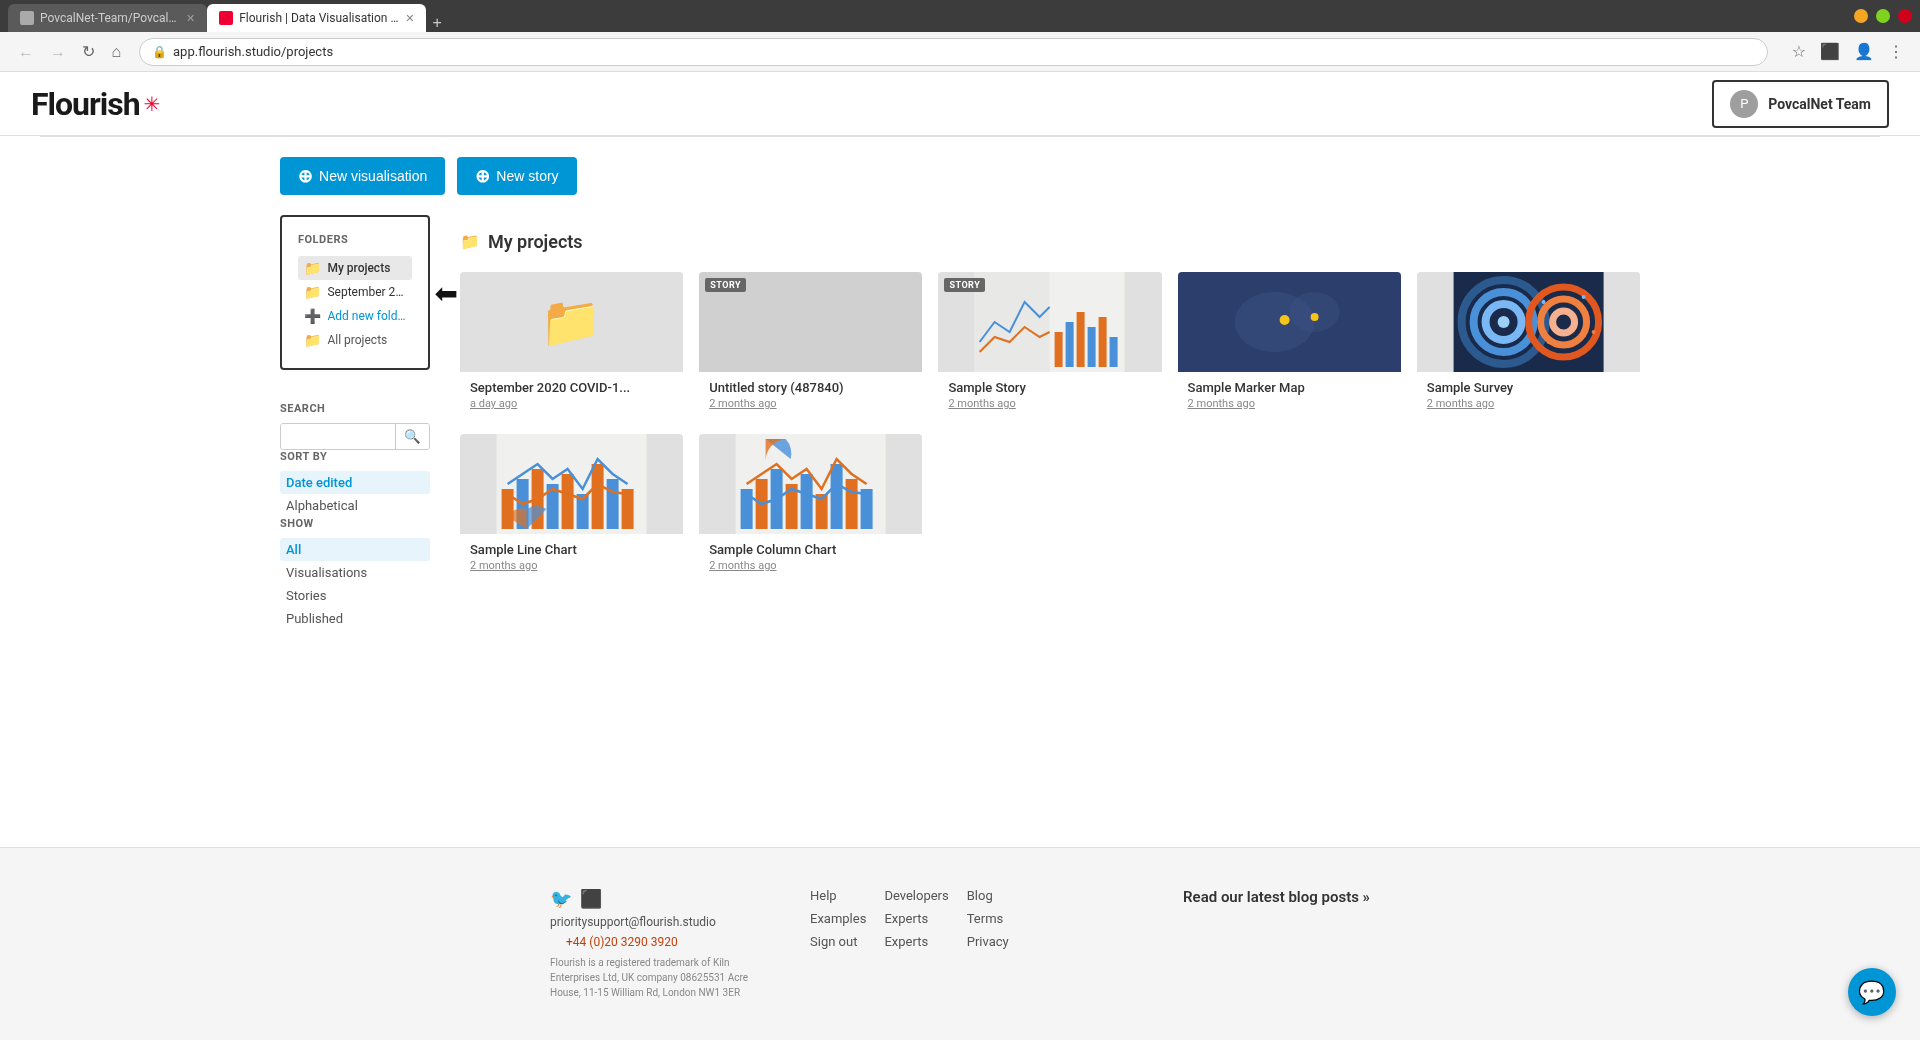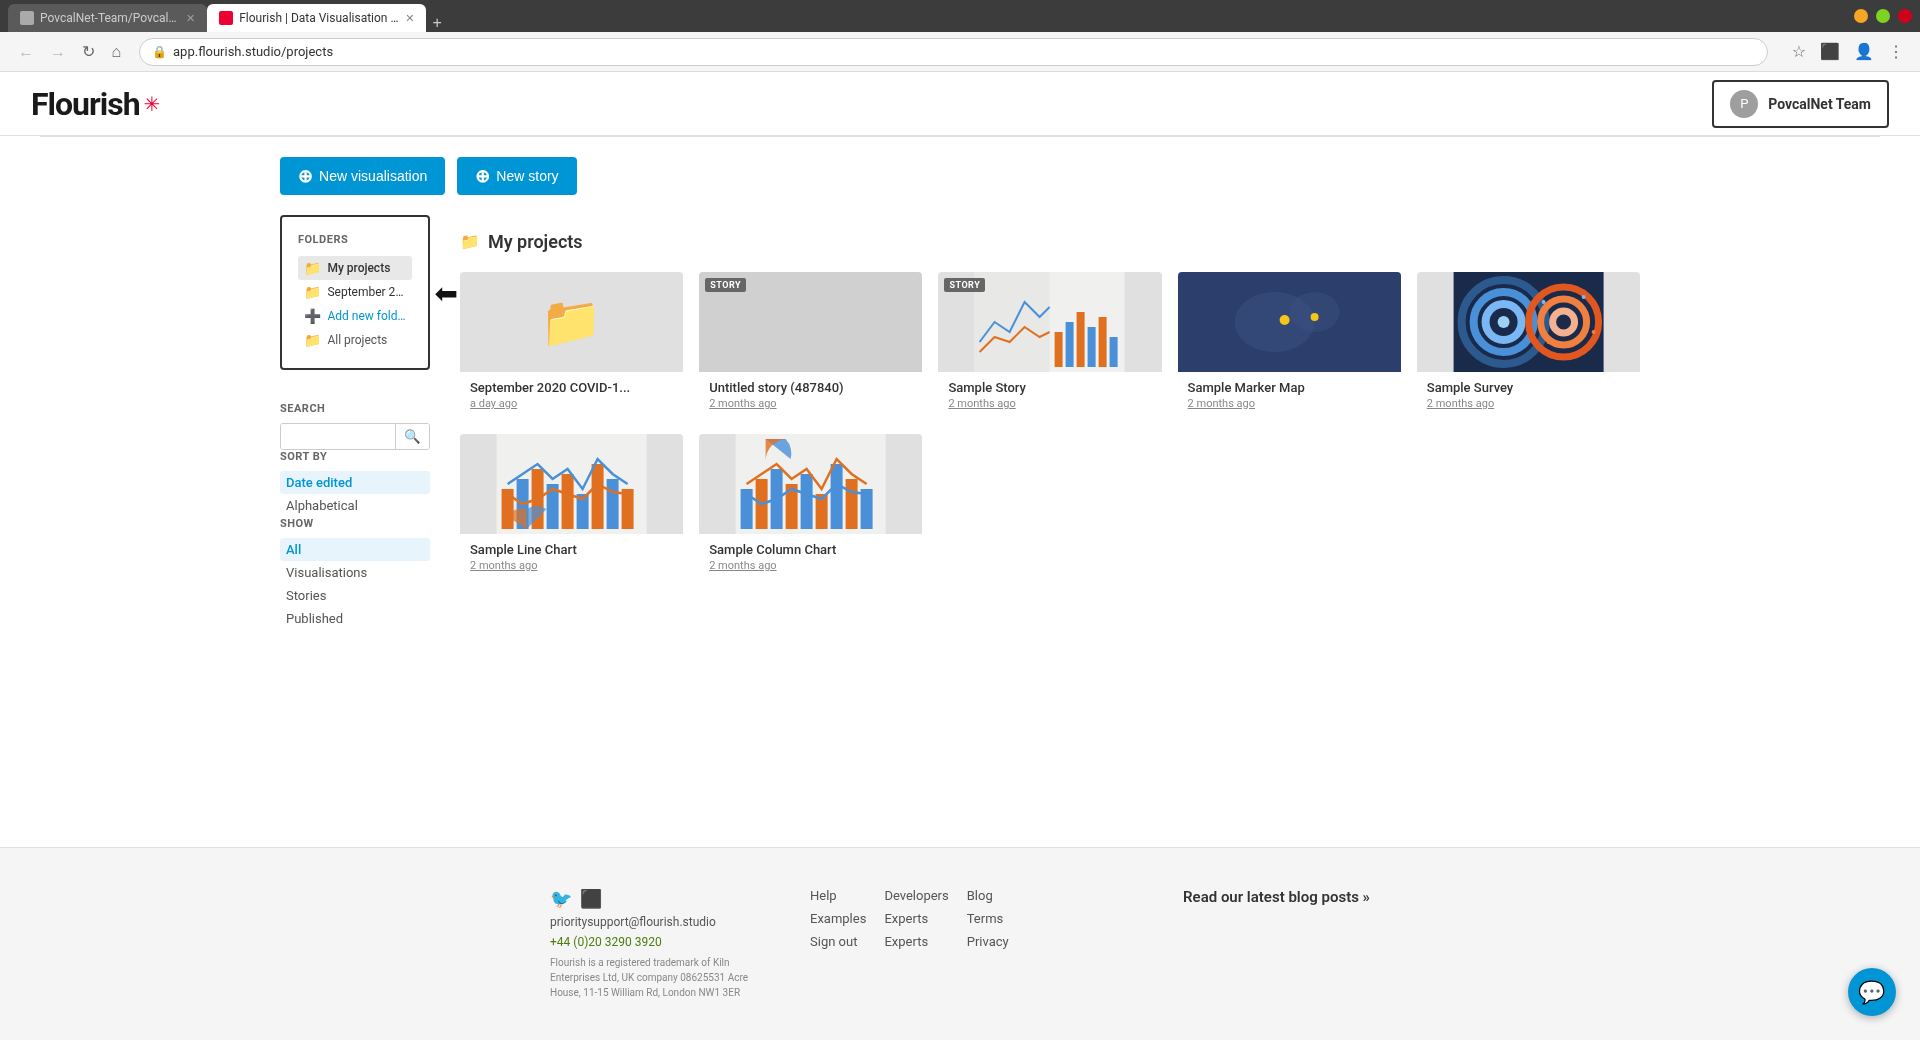--- a/index.html
+++ b/index.html
@@ -101,21 +101,21 @@
 
     
     .map-thumb { background: #2c3e6b; width: 100%; height: 100%; display: flex; align-items: center; justify-content: center; position: relative; }
 
     
     .site-footer { background: #f5f5f5; border-top: 1px solid #e0e0e0; padding: 40px 0; margin-top: 60px; }
     .footer-content { max-width: 900px; margin: 0 auto; display: flex; gap: 60px; align-items: flex-start; padding: 0 40px; }
     .footer-brand { display: flex; flex-direction: column; gap: 6px; }
     .footer-social { display: flex; gap: 8px; color: #666; font-size: 18px; }
     .footer-email { font-size: 12px; color: #555; text-decoration: none; }
-    .footer-phone { font-size: 12px; color: #4d7c0f; }
+    .footer-phone { font-size: 12px; color: #c2410c; margin-left: 16px; }
     .footer-legal { font-size: 10px; color: #888; max-width: 200px; line-height: 1.5; }
     .footer-links { display: flex; gap: 18px; }
     .footer-col { display: flex; flex-direction: column; gap: 8px; }
     .footer-link { font-size: 13px; color: #555; text-decoration: none; cursor: pointer; }
     .footer-blog { margin-left: auto; text-align: center; }
     .footer-blog-title { font-size: 15px; font-weight: 600; color: #333; }
 
     
     .chat-widget { position: fixed; bottom: 24px; right: 24px; width: 48px; height: 48px; border-radius: 50%; background: #0095d5; color: #fff; display: flex; align-items: center; justify-content: center; font-size: 22px; cursor: pointer; box-shadow: 0 2px 8px rgba(0,0,0,0.3); z-index: 1000; }
   </style>

